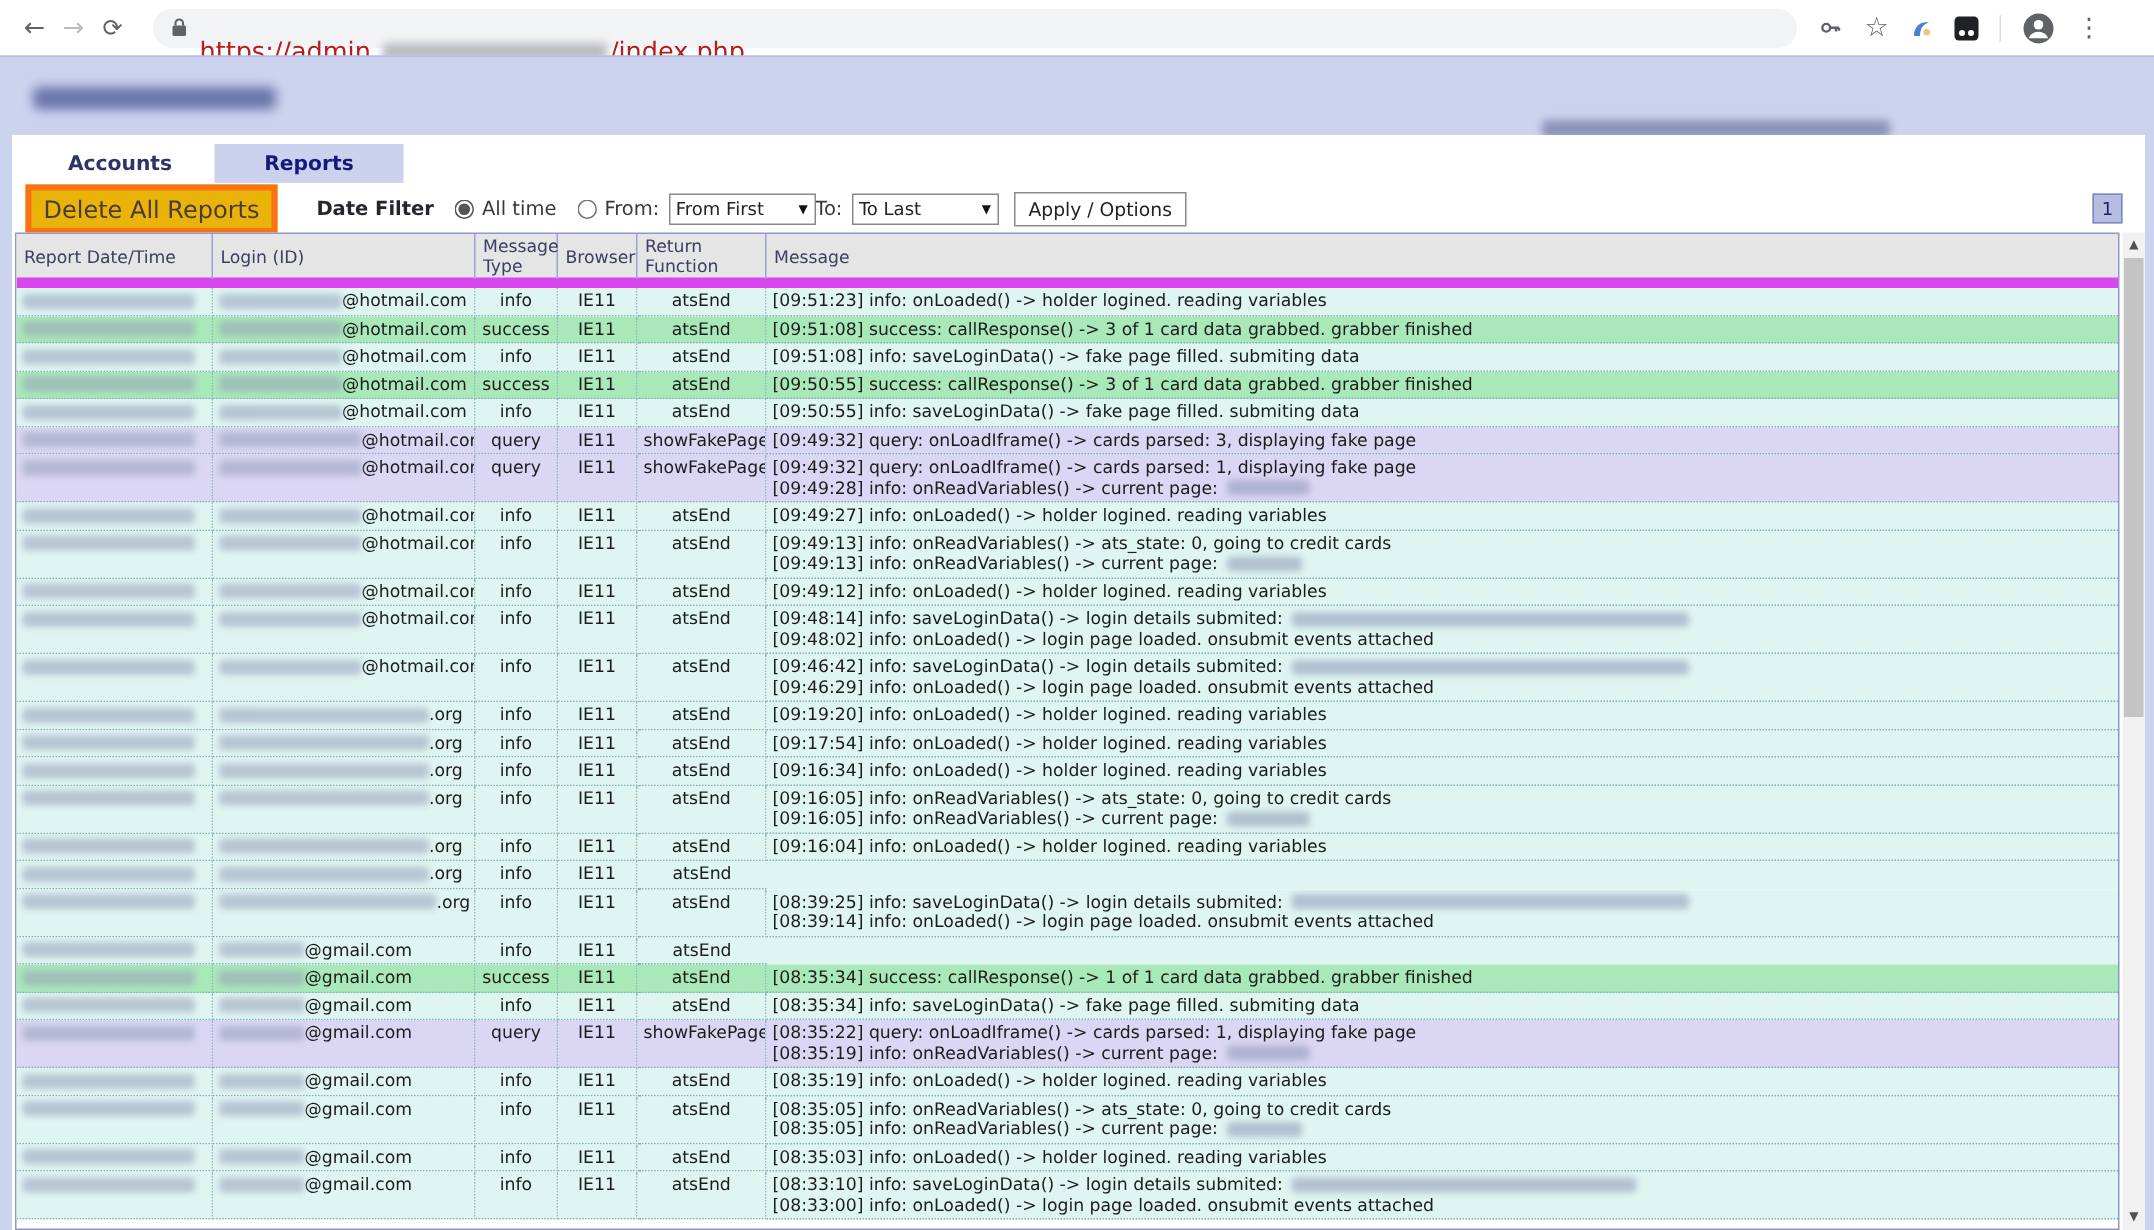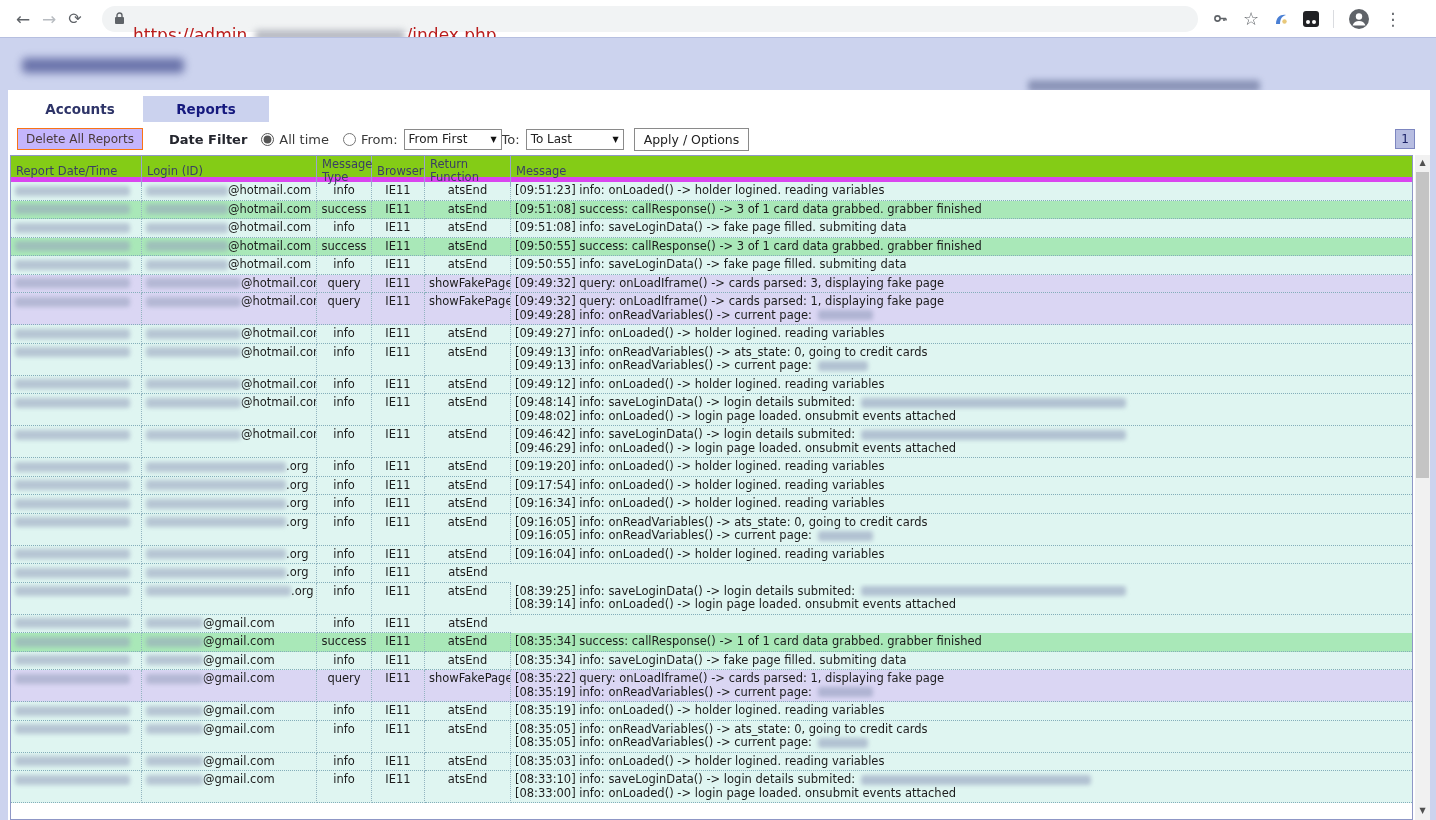--- a/index.html
+++ b/index.html
@@ -33,36 +33,36 @@
   .hbtn { background:#ec4899; border:1px solid #8f93a8; border-radius:2px; font-size:13px; color:#333; padding:3px 8px; cursor:pointer; font-family:"DejaVu Sans",sans-serif;margin-top:48px; }
 
   
   .card { position:absolute; left:8px; top:90px; width:1422px; height:730px; background:#fff; }
   .tabbar { position:absolute; left:0; top:6px; height:26px; width:100%; display:flex; }
   .tab { width:126px; text-align:center; font-size:13.5px; font-weight:bold; line-height:26px; cursor:pointer; }
   .tab.accounts { margin-left:9px; color:#2e3468; background:#fff; }
   .tab.reports { color:#15197e; background:#cbd2ee; }
 
   .toolbar { position:absolute; left:9px; top:36px; right:9px; height:26px; display:flex; align-items:center; }
-  .delbtn { background:#c4b5fd; border:1px solid #f97316; color:#4a3a3a; font-size:12px; padding:3px 8px; cursor:pointer; font-family:"DejaVu Sans",sans-serif; }
+  .delbtn { background:#eab308; border:4px solid #f97316; color:#4a3a3a; font-size:16px; padding:3px 8px; cursor:pointer; font-family:"DejaVu Sans",sans-serif; }
   .dflabel { font-weight:bold; font-size:13px; color:#24262e; margin-left:26px; }
   .radiowrap { display:flex; align-items:center; margin-left:14px; gap:5px; font-size:13px; color:#3a3a3a; }
   .radiowrap input { width:13px; height:13px; accent-color:#555; }
   .selectbox { margin-left:6px; width:98px; height:21px; border:1px solid #8a8a8a; background:#fff; font-size:12px; color:#222;
     display:flex; align-items:center; padding:0 4px; position:relative; cursor:pointer; }
   .selectbox .arr { position:absolute; right:4px; font-size:8px; color:#111; }
   .tolabel { font-size:13px; color:#3a3a3a; margin-left:0; }
   .applybtn { margin-left:10px; background:#fff; border:1px solid #8a8a8a; font-size:12.5px; color:#222; padding:3px 9px; cursor:pointer; font-family:"DejaVu Sans",sans-serif; }
   .pagebtn { margin-left:auto; margin-right:6px; width:20px; height:20px; background:#b7bde1; border:1px solid #7d86c0;
     color:#1c2266; font-size:12px; text-align:center; line-height:18px; cursor:pointer; }
 
   
   .rtable { position:absolute; left:2px; top:65px; width:1403px; bottom:0; border:1px solid #8f97c6; background:#fff; overflow:hidden; }
   .gridrow { display:grid; grid-template-columns:131px 175px 55px 53px 86px 1fr; }
-  .thead { background:#84cc16; height:26px; border-bottom:5px solid #d946ef; }
+  .thead { background:#e5e5e5; height:36px; border-bottom:7px solid #d946ef; }
   .th { font-size:11.5px; color:#3a3f63; line-height:13px; padding:2px 5px; display:flex; align-items:center; border-right:1px solid #9ba3d0; }
   .th:last-child { border-right:none; }
   .cell { font-size:11.5px; color:#1c1c1c; line-height:13.5px; padding:2px 4px; border-right:1px dotted #93b4c0; border-bottom:1px dotted #84aeba; overflow:hidden; white-space:nowrap; }
   .cell:last-child { border-right:none; }
   .cell.c { text-align:center; }
   .trow.info { background:#dff5f1; }
   .trow.success { background:#a9e8b8; }
   .trow.query { background:#dad6f3; }
   .rd { display:inline-block; height:10px; border-radius:3px; background:#96a0bc; opacity:.55; filter:blur(2px); vertical-align:middle; }
   .mrd { margin-left:6px; background:#8d98b8; }

